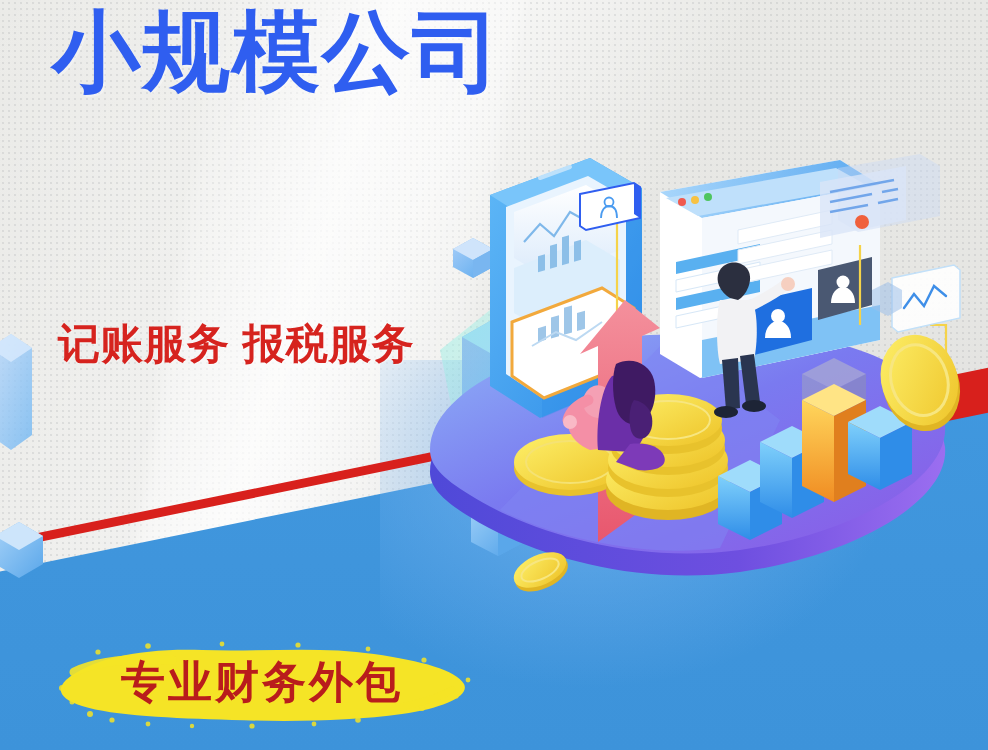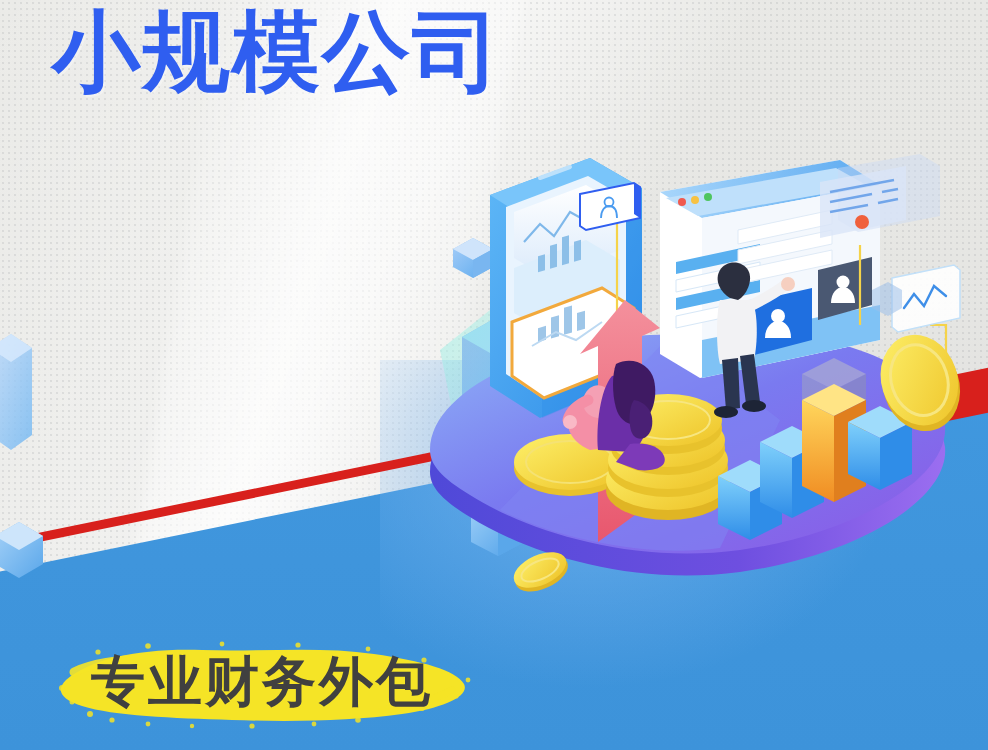--- a/index.html
+++ b/index.html
@@ -83,21 +83,21 @@
     text-shadow:1px 1px 0 rgba(255,255,255,.4);
     white-space:nowrap;
   }
 
   
   .brush-wrap{ position:absolute; left:52px; top:636px; width:420px; height:96px; }
   .brush-svg{ position:absolute; inset:0; }
   .brush-text{
     position:absolute; inset:0;
     display:flex; align-items:center; justify-content:center;
-    color:#404040; font-weight:900; font-size:54px; letter-spacing:3px;
+    color:#b91c1c; font-weight:900; font-size:44px; letter-spacing:3px;
     padding-bottom:4px;
   }
 
   
   .illus{ position:absolute; left:420px; top:150px; width:580px; height:470px; }
   .illus svg{ width:100%; height:100%; display:block; overflow:visible; }
 
   
   .cube{ position:absolute; }
   .cube svg{ width:100%; height:100%; display:block; }
@@ -445,20 +445,21 @@
         <ellipse cx="120" cy="420" rx="20" ry="9" fill="none" stroke="#f7e680" stroke-width="2"></ellipse>
       </g>
     </svg>
   </div>
 
   <div class="headline">
     <span>小规模公司</span>
   </div>
 
   <div class="services">
+    <div>记账服务 报税服务</div>
   </div>
 
   <div class="brush-wrap">
     <svg class="brush-svg" viewBox="0 0 420 96" preserveAspectRatio="none">
       <path d="M14,44 C40,22 90,12 150,14 C210,16 268,10 322,18 C370,25 404,34 412,48
                C418,60 392,72 350,78 C300,85 240,86 180,84 C120,82 62,80 30,70
                C8,63 4,54 14,44 Z" fill="#f5e426"></path>
       <path d="M22,36 C48,24 84,22 120,24" stroke="#f5e426" stroke-width="9" fill="none" stroke-linecap="round" opacity=".9"></path>
       <path d="M330,74 C360,70 386,62 400,54" stroke="#f5e426" stroke-width="7" fill="none" stroke-linecap="round" opacity=".85"></path>
       <g fill="#f5e426" opacity=".85">

